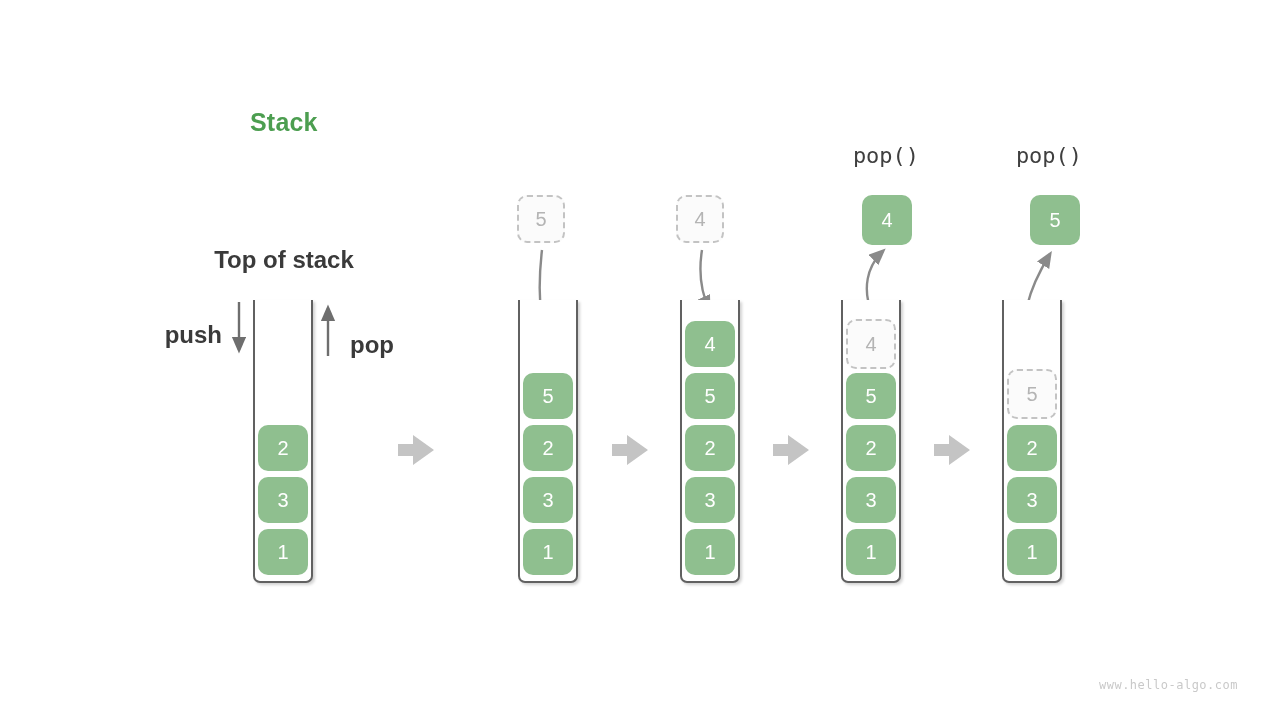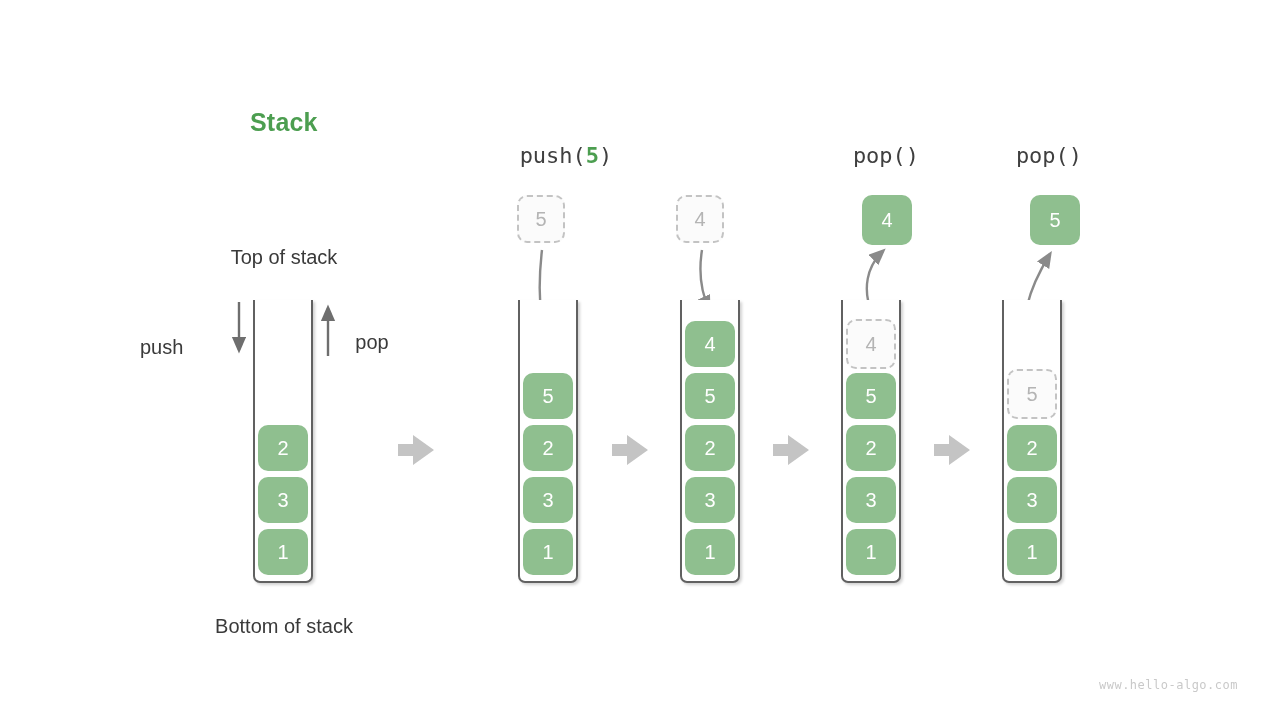--- a/index.html
+++ b/index.html
@@ -17,22 +17,22 @@
   }
   .abs { position: absolute; }
 
   .title {
     font-size: 25px;
     font-weight: bold;
     color: #4c9e50;
     letter-spacing: 0.2px;
   }
   .lbl {
-    font-size: 20px;
-    font-weight: normal;
+    font-size: 24px;
+    font-weight: bold;
     color: #3a3a3a;
     text-align: center;
   }
   .op {
     font-family: "DejaVu Sans Mono", monospace;
     font-size: 22px;
     color: #3f3f3f;
     text-align: center;
     white-space: nowrap;
   }
@@ -125,27 +125,23 @@
     <path d="M 1029 362 C 1017 322 1029 288 1050 254" fill="none" stroke="#8a8a8a" stroke-width="2.4" marker-end="url(#ah-gray)"></path>
 
     <polygon fill="#c4c4c4" points="398,444 413,444 413,435 434,450 413,465 413,456 398,456"></polygon>
     <polygon fill="#c4c4c4" points="612,444 627,444 627,435 648,450 627,465 627,456 612,456"></polygon>
     <polygon fill="#c4c4c4" points="773,444 788,444 788,435 809,450 788,465 788,456 773,456"></polygon>
     <polygon fill="#c4c4c4" points="934,444 949,444 949,435 970,450 949,465 949,456 934,456"></polygon>
   </svg>
 
   <div class="abs title" style="left:250px; top:108px;">Stack</div>
   <div class="abs lbl" style="left:184px; top:246px; width:200px;">Top of stack</div>
-  <div class="abs lbl" style="left:184px; top:615px; width:200px;">Bottom of stack</div>
-  <div class="abs lbl" style="left:140px; top:336px; width:82px; text-align:left;">push</div>
+  <div class="abs lbl" style="left:140px; top:321px; width:82px; text-align:right;">push</div>
   <div class="abs lbl" style="left:342px; top:331px; width:60px; text-align:center;">pop</div>
 
-  <div class="abs op" style="left:486px; top:143px; width:160px;">
-    <span>push(</span><span class="g">5</span><span>)</span>
-  </div>
   <div class="abs op" style="left:806px; top:143px; width:160px;">
     <span>pop()</span><span class="g"></span><span></span>
   </div>
   <div class="abs op" style="left:969px; top:143px; width:160px;">
     <span>pop()</span><span class="g"></span><span></span>
   </div>
 
   <div class="abs ghost" style="left:517px; top:195px;">5</div>
   <div class="abs ghost" style="left:676px; top:195px;">4</div>
 

